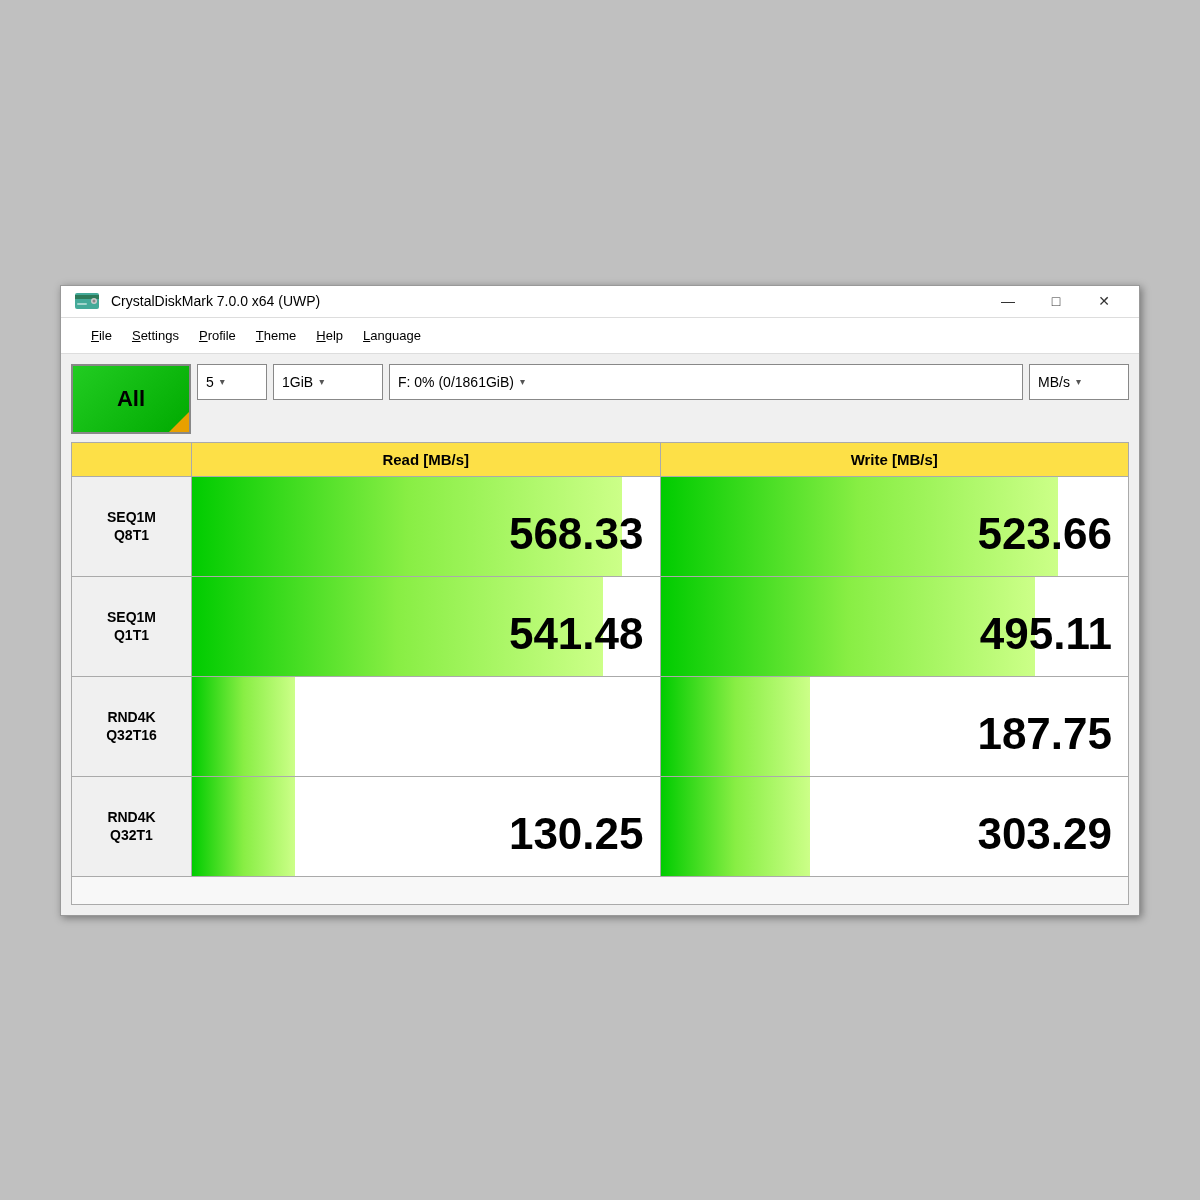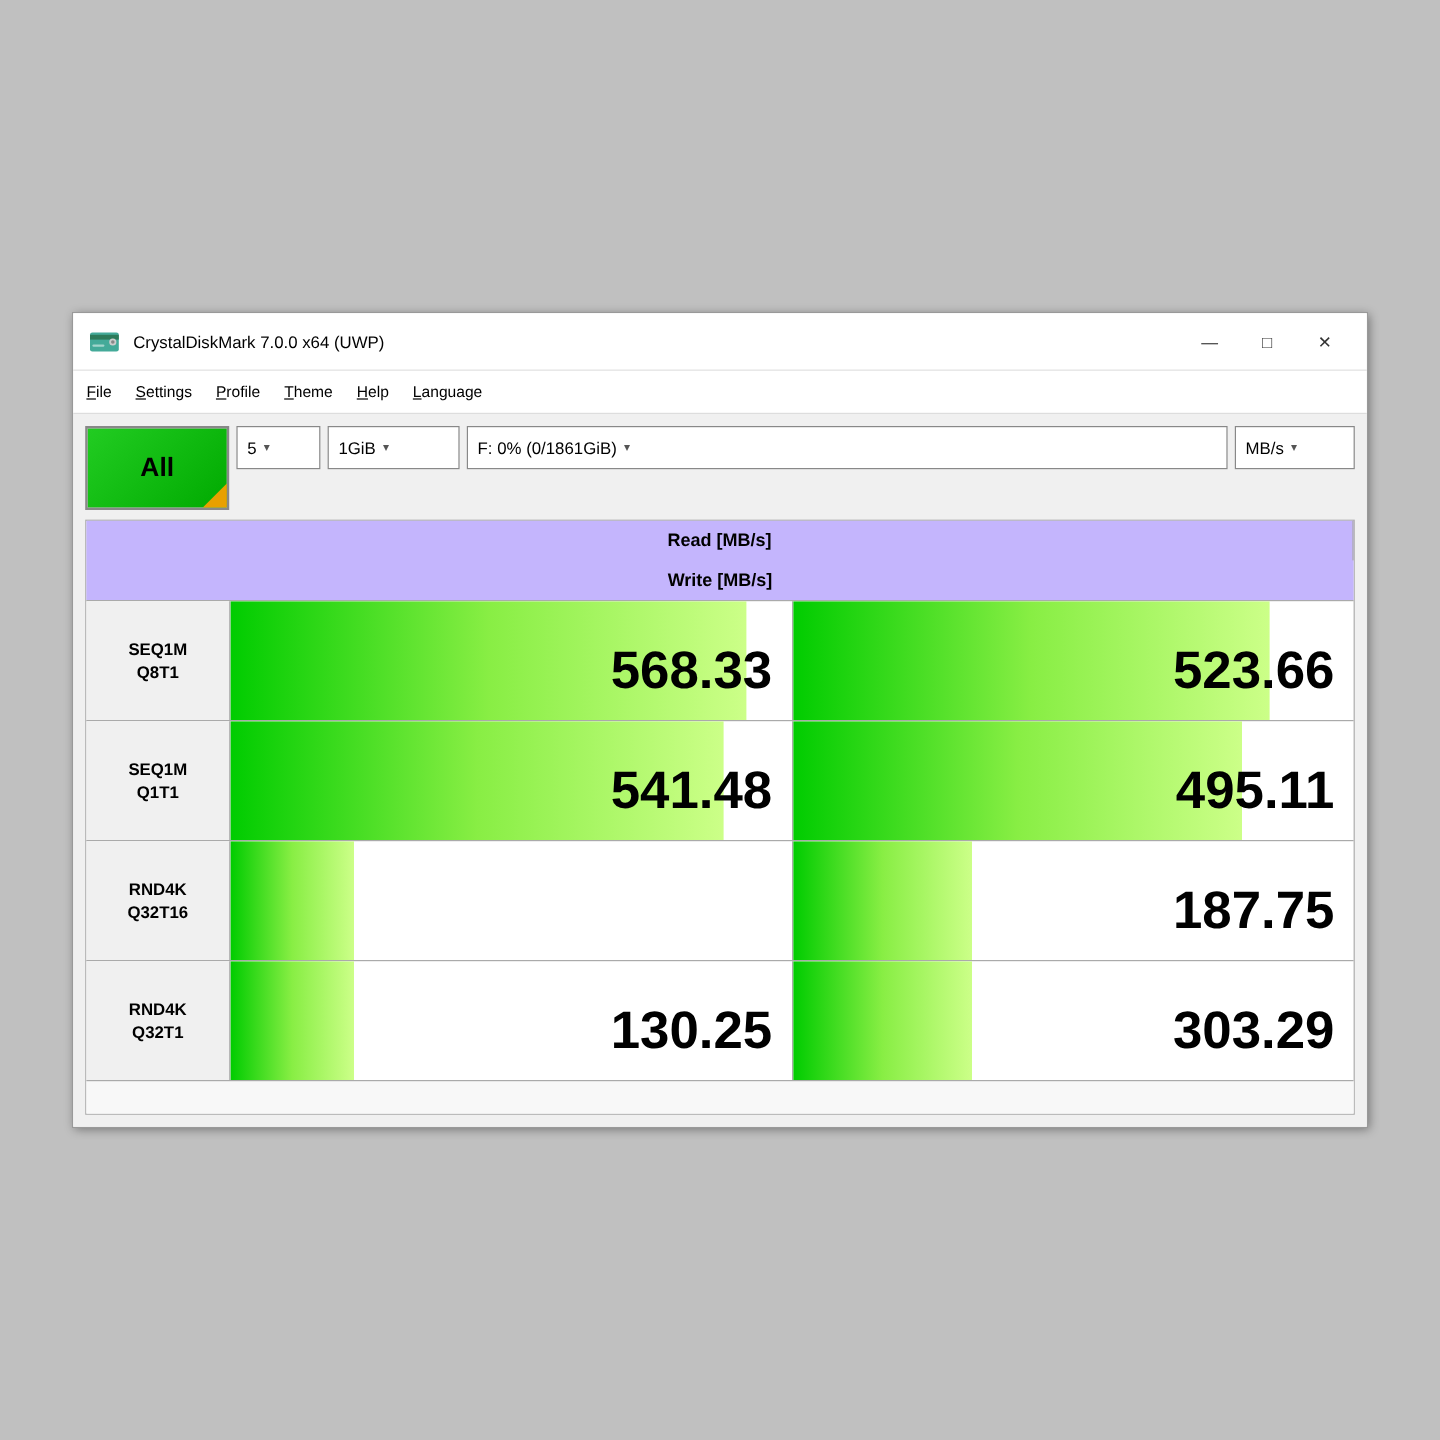--- a/index.html
+++ b/index.html
@@ -20,21 +20,21 @@
       box-shadow: 2px 2px 8px rgba(0,0,0,0.4);
     }
 
     
     .title-bar {
       background: #fff;
       display: flex;
       align-items: center;
       padding: 8px 12px;
       border-bottom: 1px solid #ddd;
-      height: 48px;
+      height: 32px;
     }
     .title-bar-icon {
       width: 28px;
       height: 28px;
       margin-right: 10px;
       flex-shrink: 0;
     }
     .title-bar-text {
       font-size: 14px;
       color: #000;
@@ -55,21 +55,21 @@
       align-items: center;
       justify-content: center;
       color: #333;
     }
 
     
     .menu-bar {
       background: #fff;
       display: flex;
       align-items: center;
-      padding: 0 1px;
+      padding: 0 20px;
       height: 36px;
       border-bottom: 1px solid #ddd;
     }
     .menu-item {
       padding: 6px 10px;
       font-size: 13px;
       color: #000;
       cursor: pointer;
       text-decoration: none;
     }
@@ -132,22 +132,21 @@
     .dropdown-unit { width: 100px; }
 
     
     .results-grid {
       border: 1px solid #aaa;
       background: #fff;
     }
 
     .header-row {
       display: flex;
-      background: #c4b5fd;
-      flex-direction: column;
+      background: #fde047;
     }
     .header-label-cell {
       width: 120px;
       flex-shrink: 0;
       border-right: 1px solid #aaa;
     }
     .header-read {
       flex: 1;
       text-align: center;
       font-weight: bold;

